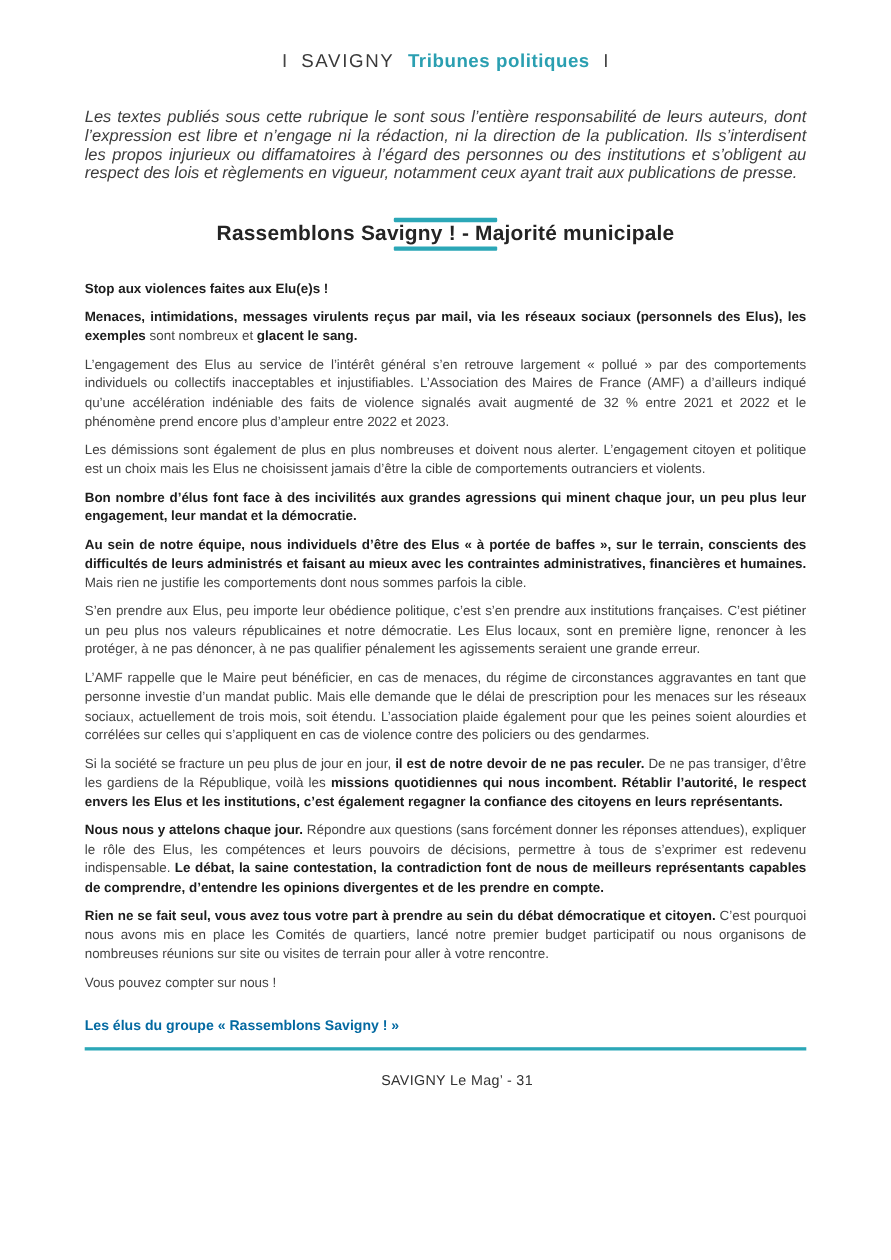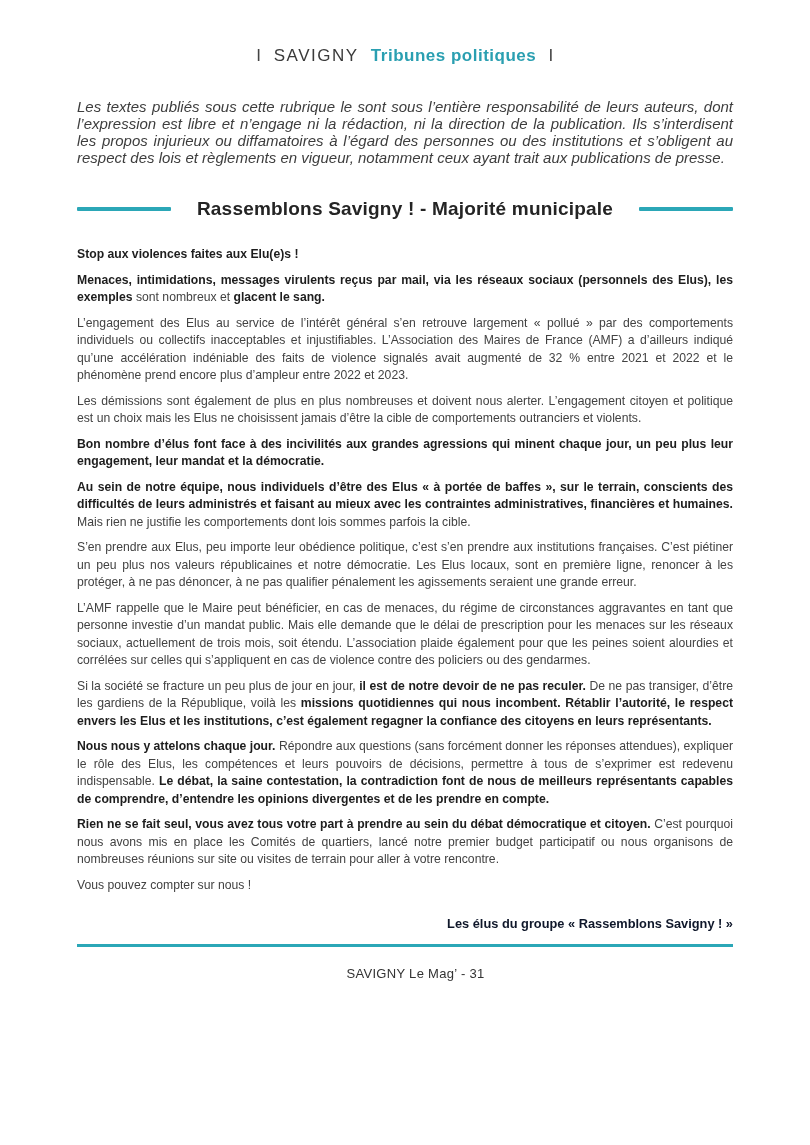--- a/index.html
+++ b/index.html
@@ -22,40 +22,40 @@
   
   .disclaimer{
     width:656px;margin:32px auto 0 auto;
     font-style:italic;font-size:15px;line-height:17px;color:#3d3d3d;
     text-align:justify;
   }
 
   
   .title-row{
     width:656px;margin:32px auto 0 auto;
-    display:flex;align-items:center;justify-content:space-between;
+    display:flex;align-items:center;justify-content:space-between;flex-direction:column;
   }
   .title-rule{height:4px;width:94px;background:#2ba7b7;border-radius:1px;flex:0 0 auto;}
   .article-title{
     margin:0;font-size:19px;font-weight:700;color:#242424;
     letter-spacing:.2px;white-space:nowrap;padding:0 12px;
   }
 
   
   .article-body{width:656px;margin:26px auto 0 auto;}
   .para{
     margin:0 0 8px 0;font-size:12.2px;line-height:17.5px;color:#424242;
     text-align:justify;
   }
   .para .b{font-weight:700;color:#1d1d1d;}
 
   
   .signature{
-    width:656px;margin:22px auto 12px auto;text-align:right;
-    font-size:12.8px;font-weight:700;color:#0f172a;
+    width:656px;margin:22px auto 12px auto;text-align:left;
+    font-size:12.8px;font-weight:700;color:#0369a1;
   }
 
   
   .footer-rule{width:656px;height:2.5px;background:#2ba7b7;margin:13px auto 0 auto;}
   .footer{
     margin-top:19px;text-align:center;font-size:13px;color:#333333;letter-spacing:.3px;padding-left:21px;
   }
 </style>
 </head>
 <body>
@@ -76,21 +76,21 @@
     <h1 class="article-title">Rassemblons Savigny ! - Majorité municipale</h1>
     <div class="title-rule"></div>
   </div>
 
   <div class="article-body">
       <p class="para"><span class="b">Stop aux violences faites aux Elu(e)s !</span></p>
       <p class="para"><span class="b">Menaces, intimidations, messages virulents reçus par mail, via les réseaux sociaux (personnels des Elus), les exemples</span><span> sont nombreux et </span><span class="b">glacent le sang.</span></p>
       <p class="para"><span>L’engagement des Elus au service de l’intérêt général s’en retrouve largement « pollué » par des comportements individuels ou collectifs inacceptables et injustifiables. L’Association des Maires de France (AMF) a d’ailleurs indiqué qu’une accélération indéniable des faits de violence signalés avait augmenté de 32 % entre 2021 et 2022 et le phénomène prend encore plus d’ampleur entre 2022 et 2023.</span></p>
       <p class="para"><span>Les démissions sont également de plus en plus nombreuses et doivent nous alerter. L’engagement citoyen et politique est un choix mais les Elus ne choisissent jamais d’être la cible de comportements outranciers et violents.</span></p>
       <p class="para"><span class="b">Bon nombre d’élus font face à des incivilités aux grandes agressions qui minent chaque jour, un peu plus leur engagement, leur mandat et la démocratie.</span></p>
-      <p class="para"><span class="b">Au sein de notre équipe, nous individuels d’être des Elus « à portée de baffes », sur le terrain, conscients des difficultés de leurs administrés et faisant au mieux avec les contraintes administratives, financières et humaines.</span><span> Mais rien ne justifie les comportements dont lois sommes parfois la cible.</span></p>
+      <p class="para"><span class="b">Au sein de notre équipe, nous individuels d’être des Elus « à portée de baffes », sur le terrain, conscients des difficultés de leurs administrés et faisant au mieux avec les contraintes administratives, financières et humaines.</span><span> Mais rien ne justifie les comportements dont nous sommes parfois la cible.</span></p>
       <p class="para"><span>S’en prendre aux Elus, peu importe leur obédience politique, c’est s’en prendre aux institutions françaises. C’est piétiner un peu plus nos valeurs républicaines et notre démocratie. Les Elus locaux, sont en première ligne, renoncer à les protéger, à ne pas dénoncer, à ne pas qualifier pénalement les agissements seraient une grande erreur.</span></p>
       <p class="para"><span>L’AMF rappelle que le Maire peut bénéficier, en cas de menaces, du régime de circonstances aggravantes en tant que personne investie d’un mandat public. Mais elle demande que le délai de prescription pour les menaces sur les réseaux sociaux, actuellement de trois mois, soit étendu. L’association plaide également pour que les peines soient alourdies et corrélées sur celles qui s’appliquent en cas de violence contre des policiers ou des gendarmes.</span></p>
       <p class="para"><span>Si la société se fracture un peu plus de jour en jour, </span><span class="b">il est de notre devoir de ne pas reculer.</span><span> De ne pas transiger, d’être les gardiens de la République, voilà les </span><span class="b">missions quotidiennes qui nous incombent. Rétablir l’autorité, le respect envers les Elus et les institutions, c’est également regagner la confiance des citoyens en leurs représentants.</span></p>
       <p class="para"><span class="b">Nous nous y attelons chaque jour.</span><span> Répondre aux questions (sans forcément donner les réponses attendues), expliquer le rôle des Elus, les compétences et leurs pouvoirs de décisions, permettre à tous de s’exprimer est redevenu indispensable. </span><span class="b">Le débat, la saine contestation, la contradiction font de nous de meilleurs représentants capables de comprendre, d’entendre les opinions divergentes et de les prendre en compte.</span></p>
       <p class="para"><span class="b">Rien ne se fait seul, vous avez tous votre part à prendre au sein du débat démocratique et citoyen.</span><span> C’est pourquoi nous avons mis en place les Comités de quartiers, lancé notre premier budget participatif ou nous organisons de nombreuses réunions sur site ou visites de terrain pour aller à votre rencontre.</span></p>
       <p class="para"><span>Vous pouvez compter sur nous !</span></p>
     </div>
 
   <div class="signature">Les élus du groupe « Rassemblons Savigny ! »</div>
 

